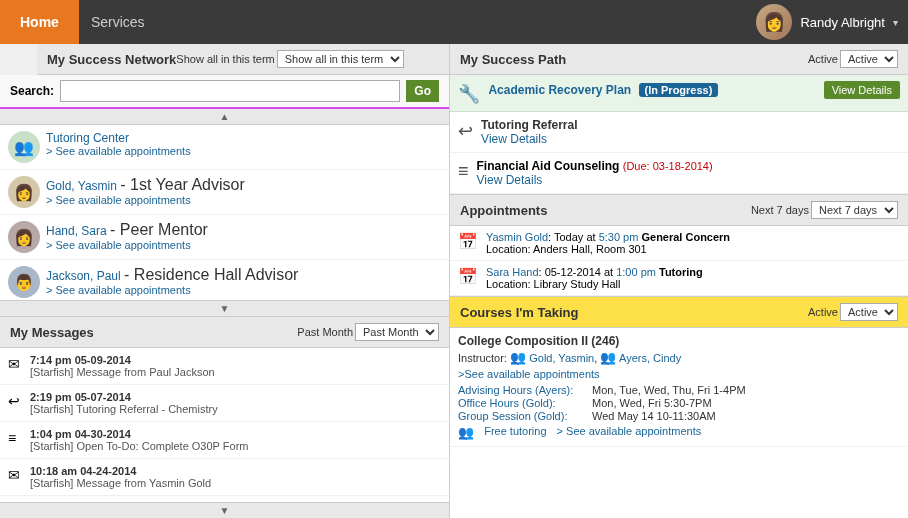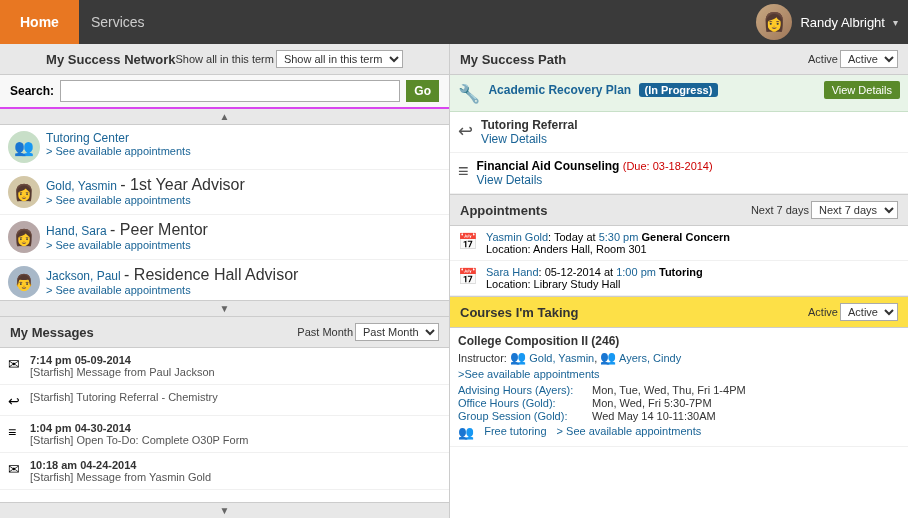--- a/index.html
+++ b/index.html
@@ -88,22 +88,23 @@
       border-bottom: 1px solid #ccc;
     }
     .network-header {
       background: #e8e8e8;
       padding: 6px 10px;
       font-weight: bold;
       font-size: 13px;
       color: #333;
       display: flex;
       align-items: center;
-      justify-content: center;
-      border-bottom: 1px solid #ccc;
+      justify-content: flex-start;
+      border-bottom: 1px solid #ccc;
+      margin-left: 37px;
     }
     .network-search {
       display: flex;
       align-items: center;
       padding: 5px 10px;
       gap: 6px;
       background: #f8f8f8;
       border-bottom: 2px solid #d946ef;
     }
     .network-search label {
@@ -446,20 +447,21 @@
         <div class="message-item">
           <div class="message-icon">✉</div>
           <div class="message-content">
             <div class="message-time">7:14 pm 05-09-2014</div>
             <div class="message-text">[Starfish] Message from Paul Jackson</div>
           </div>
         </div>
         <div class="message-item">
           <div class="message-icon">↩</div>
           <div class="message-content">
+            <div class="message-time">2:19 pm 05-07-2014</div>
             <div class="message-text">[Starfish] Tutoring Referral - Chemistry</div>
           </div>
         </div>
         <div class="message-item">
           <div class="message-icon">≡</div>
           <div class="message-content">
             <div class="message-time">1:04 pm 04-30-2014</div>
             <div class="message-text">[Starfish] Open To-Do: Complete O30P Form</div>
           </div>
         </div>

